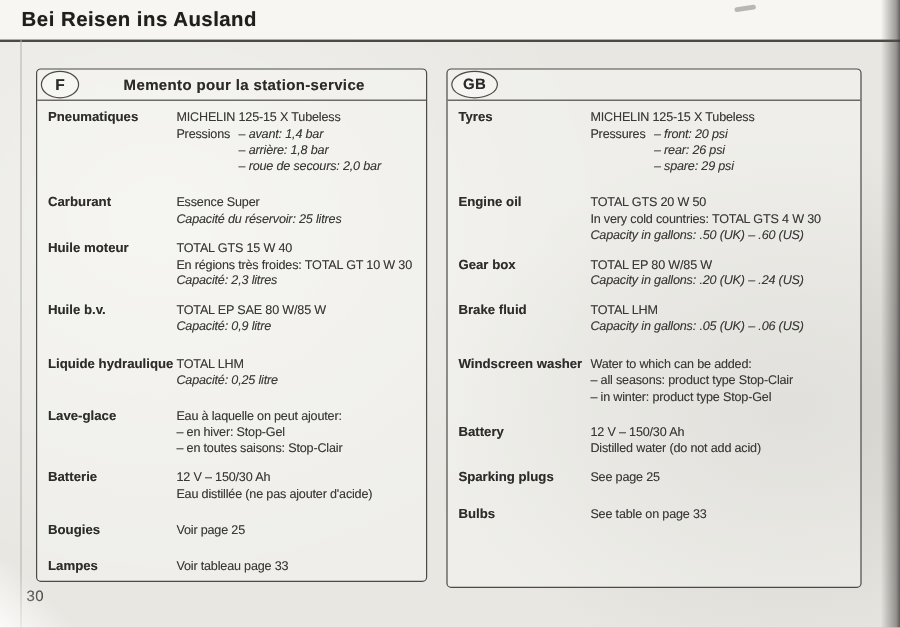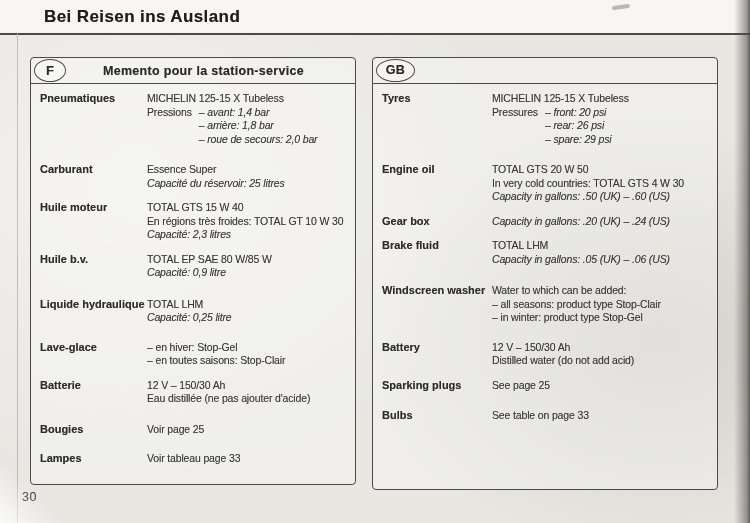--- a/index.html
+++ b/index.html
@@ -12,21 +12,21 @@
     position:relative;width:750px;height:523px;
     background:
       radial-gradient(ellipse 420px 320px at 88% 65%, rgba(175,173,167,.38), transparent 70%),
       radial-gradient(ellipse 520px 420px at 18% 35%, rgba(255,255,255,.45), transparent 72%),
       #e8e7e2;
     color:#3a3938;
   }
   .top-strip{position:absolute;top:0;left:0;width:750px;height:33px;background:#f7f6f2;}
   .title-rule{position:absolute;top:33px;left:0;width:750px;height:2px;background:#4b4a47;}
   .page-title{
-    position:absolute;top:7px;left:44px;
+    position:absolute;top:7px;left:18px;
     font-size:17px;font-weight:bold;color:#1f1e1c;letter-spacing:.4px;
     text-shadow:0 0 .6px rgba(30,30,30,.55);
   }
   .scan-dash{position:absolute;top:5px;left:612px;width:18px;height:4px;background:#a9a8a4;transform:rotate(-8deg);border-radius:2px;opacity:.8;}
   .page-edge-left{position:absolute;top:33px;left:17px;width:1px;height:490px;background:#b2b1ad;opacity:.8;}
   .page-edge-right{position:absolute;top:0;right:0;width:16px;height:523px;background:linear-gradient(90deg, rgba(80,79,75,0) 0%, rgba(80,79,75,.55) 80%, rgba(60,59,56,.8) 100%);}
   .corner-streak{position:absolute;left:0;bottom:0;width:60px;height:55px;background:linear-gradient(45deg, rgba(255,255,255,.8) 0%, rgba(255,255,255,0) 55%);}
 
   .spec-box{
     position:absolute;top:57px;
@@ -154,20 +154,21 @@
         <div class="row">
           <div class="label">Liquide hydraulique</div>
           <div class="value">
             <div class="vline">TOTAL LHM</div>
             <div class="vline italic">Capacité: 0,25 litre</div>
           </div>
         </div>
         <div class="row">
           <div class="label">Lave-glace</div>
           <div class="value">
+            <div class="vline">Eau à laquelle on peut ajouter:</div>
             <div class="vline">– en hiver: Stop-Gel</div>
             <div class="vline">– en toutes saisons: Stop-Clair</div>
           </div>
         </div>
         <div class="row">
           <div class="label">Batterie</div>
           <div class="value">
             <div class="vline">12 V – 150/30 Ah</div>
             <div class="vline">Eau distillée (ne pas ajouter d'acide)</div>
           </div>
@@ -210,20 +211,21 @@
           <div class="label">Engine oil</div>
           <div class="value">
             <div class="vline">TOTAL GTS 20 W 50</div>
             <div class="vline">In very cold countries: TOTAL GTS 4 W 30</div>
             <div class="vline italic">Capacity in gallons: .50 (UK) – .60 (US)</div>
           </div>
         </div>
         <div class="row">
           <div class="label">Gear box</div>
           <div class="value">
+            <div class="vline">TOTAL EP 80 W/85 W</div>
             <div class="vline italic">Capacity in gallons: .20 (UK) – .24 (US)</div>
           </div>
         </div>
         <div class="row">
           <div class="label">Brake fluid</div>
           <div class="value">
             <div class="vline">TOTAL LHM</div>
             <div class="vline italic">Capacity in gallons: .05 (UK) – .06 (US)</div>
           </div>
         </div>

